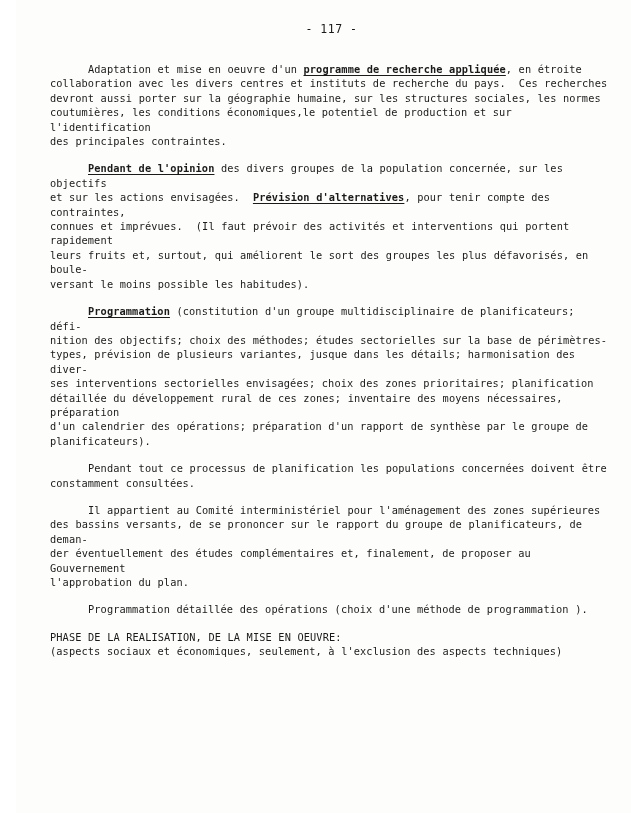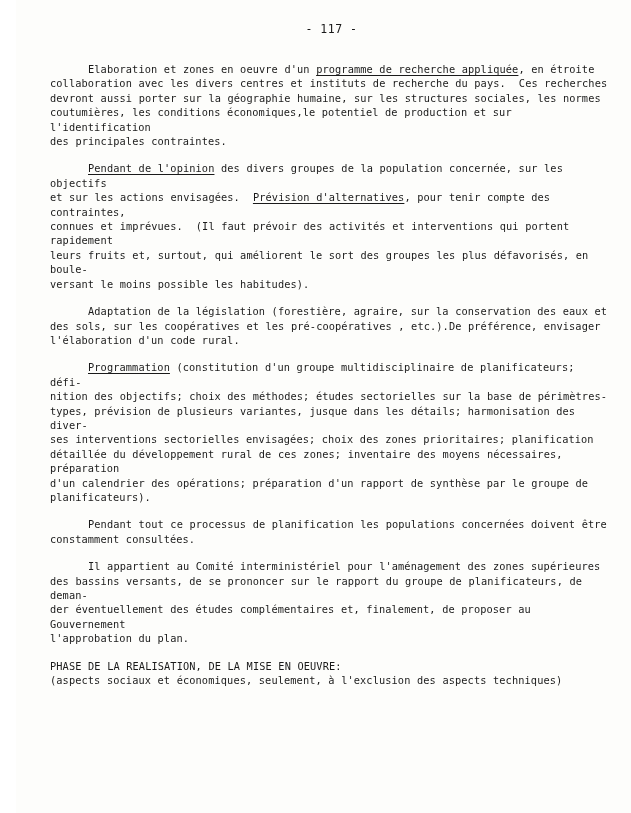--- a/index.html
+++ b/index.html
@@ -37,53 +37,52 @@
     text-align: left;
     white-space: pre-wrap;
     word-spacing: 0.02em;
   }
   .indent {
     text-indent: 38px;
   }
   .u {
     text-decoration: underline;
     text-underline-offset: 2px;
+    font-weight: bold;
   }
   .run { white-space: pre-wrap; }
 </style>
 </head>
 <body>
 
 <div class="page">
   <div class="page-number">- 117 -</div>
   <div class="body-area">
     <div id="paragraph-container">
-        <div class="para indent"><span class="run">Elaboration et zones en oeuvre d'un </span><span class="run u">programme de recherche appliquée</span><span class="run">, en étroite
+        <div class="para indent"><span class="run">Adaptation et mise en oeuvre d'un </span><span class="run u">programme de recherche appliquée</span><span class="run">, en étroite
 collaboration avec les divers centres et instituts de recherche du pays.  Ces recherches
 devront aussi porter sur la géographie humaine, sur les structures sociales, les normes
 coutumières, les conditions économiques,le potentiel de production et sur l'identification
 des principales contraintes.</span></div>
         <div class="para indent"><span class="run u">Pendant de l'opinion</span><span class="run"> des divers groupes de la population concernée, sur les objectifs
 et sur les actions envisagées.  </span><span class="run u">Prévision d'alternatives</span><span class="run">, pour tenir compte des contraintes,
 connues et imprévues.  (Il faut prévoir des activités et interventions qui portent rapidement
 leurs fruits et, surtout, qui améliorent le sort des groupes les plus défavorisés, en boule-
 versant le moins possible les habitudes).</span></div>
-        <div class="para indent"><span class="run">Adaptation de la législation (forestière, agraire, sur la conservation des eaux et
-des sols, sur les coopératives et les pré-coopératives , etc.).De préférence, envisager
-l'élaboration d'un code rural.</span></div>
         <div class="para indent"><span class="run u">Programmation</span><span class="run"> (constitution d'un groupe multidisciplinaire de planificateurs; défi-
 nition des objectifs; choix des méthodes; études sectorielles sur la base de périmètres-
 types, prévision de plusieurs variantes, jusque dans les détails; harmonisation des diver-
 ses interventions sectorielles envisagées; choix des zones prioritaires; planification
 détaillée du développement rural de ces zones; inventaire des moyens nécessaires, préparation
 d'un calendrier des opérations; préparation d'un rapport de synthèse par le groupe de
 planificateurs).</span></div>
         <div class="para indent"><span class="run">Pendant tout ce processus de planification les populations concernées doivent être
 constamment consultées.</span></div>
         <div class="para indent"><span class="run">Il appartient au Comité interministériel pour l'aménagement des zones supérieures
 des bassins versants, de se prononcer sur le rapport du groupe de planificateurs, de deman-
 der éventuellement des études complémentaires et, finalement, de proposer au Gouvernement
 l'approbation du plan.</span></div>
+        <div class="para indent"><span class="run">Programmation détaillée des opérations (choix d'une méthode de programmation ).</span></div>
         <div class="para"><span class="run">PHASE DE LA REALISATION, DE LA MISE EN OEUVRE:
 (aspects sociaux et économiques, seulement, à l'exclusion des aspects techniques)</span></div>
       </div>
   </div>
 </div>
 
 </body></html>

